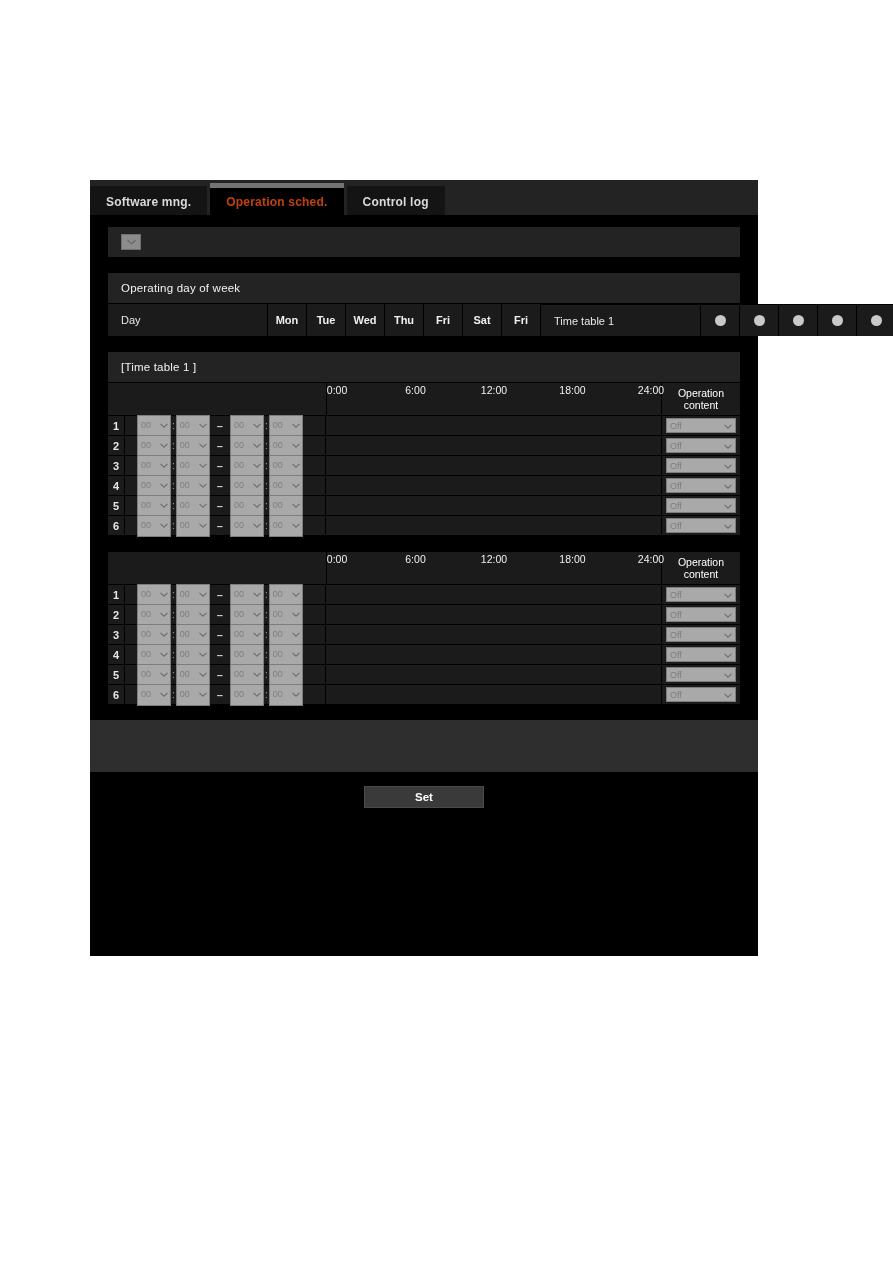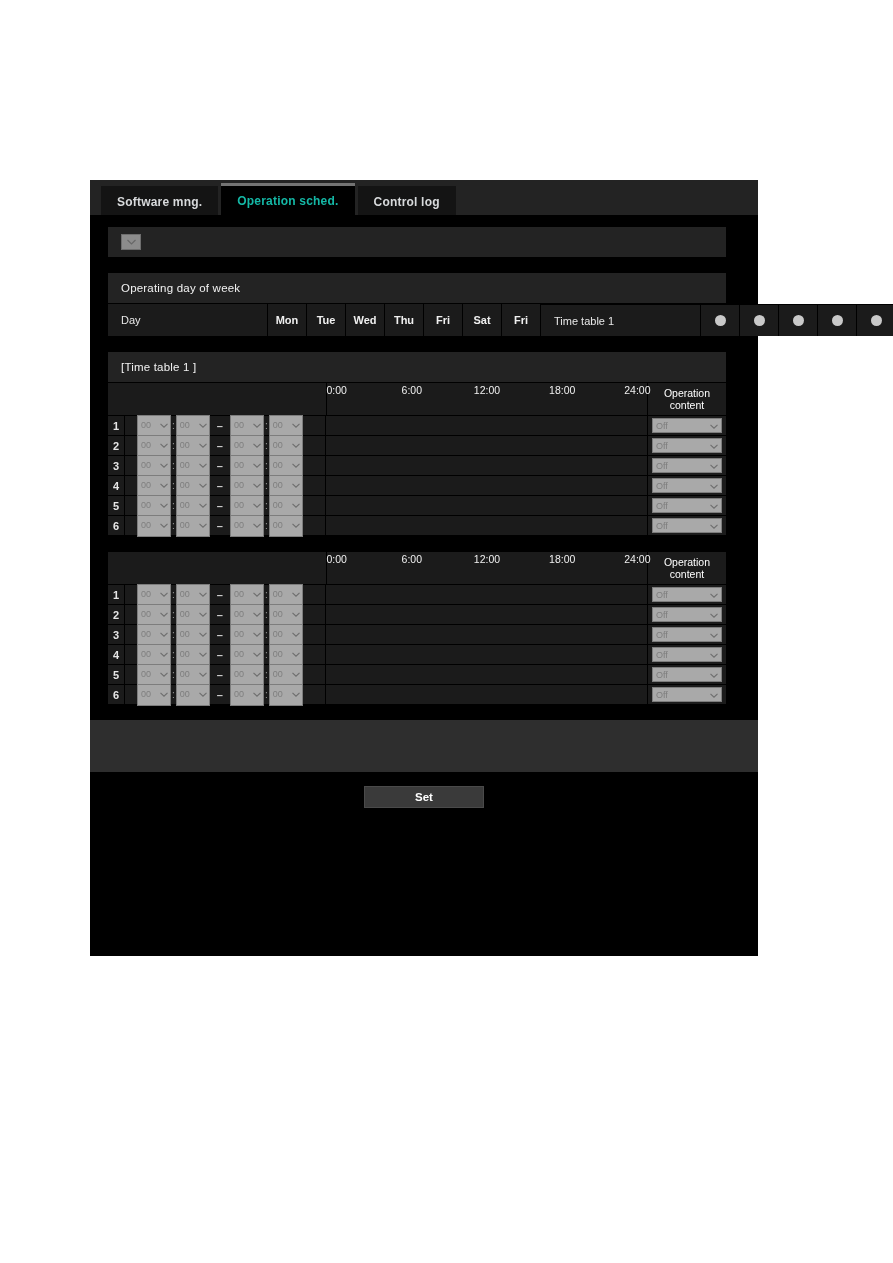--- a/index.html
+++ b/index.html
@@ -18,45 +18,44 @@
     width: 668px; height: 776px;
     background: #000000;
   }
 
   
   .tabbar {
     height: 35px;
     background: #232323;
     display: flex;
     align-items: flex-end;
-    padding-left: 11px;
     position: relative;
   }
   .tab {
     height: 29px;
     padding: 0 16px;
     display: flex; align-items: center; justify-content: center;
     font-size: 12px;
     font-weight: bold;
     color: #d8dadc;
     background: #141414;
     margin-right: 3px;
     border-top: 3px solid transparent;
     white-space: nowrap;
     letter-spacing: .2px;
   }
   .tab.active {
     background: #000000;
-    color: #14b8a6;
-    border-top: 3px solid #737373;
+    color: #c2410c;
+    border-top: 5px solid #737373;
     height: 32px;
   }
 
   
-  .body { padding: 12px 32px 0 18px; }
+  .body { padding: 12px 18px 0 18px; }
 
   .bar {
     background: #232323;
     height: 30px;
     display: flex; align-items: center;
     padding-left: 13px;
     margin-bottom: 16px;
   }
   .mini-select {
     width: 20px; height: 16px;

